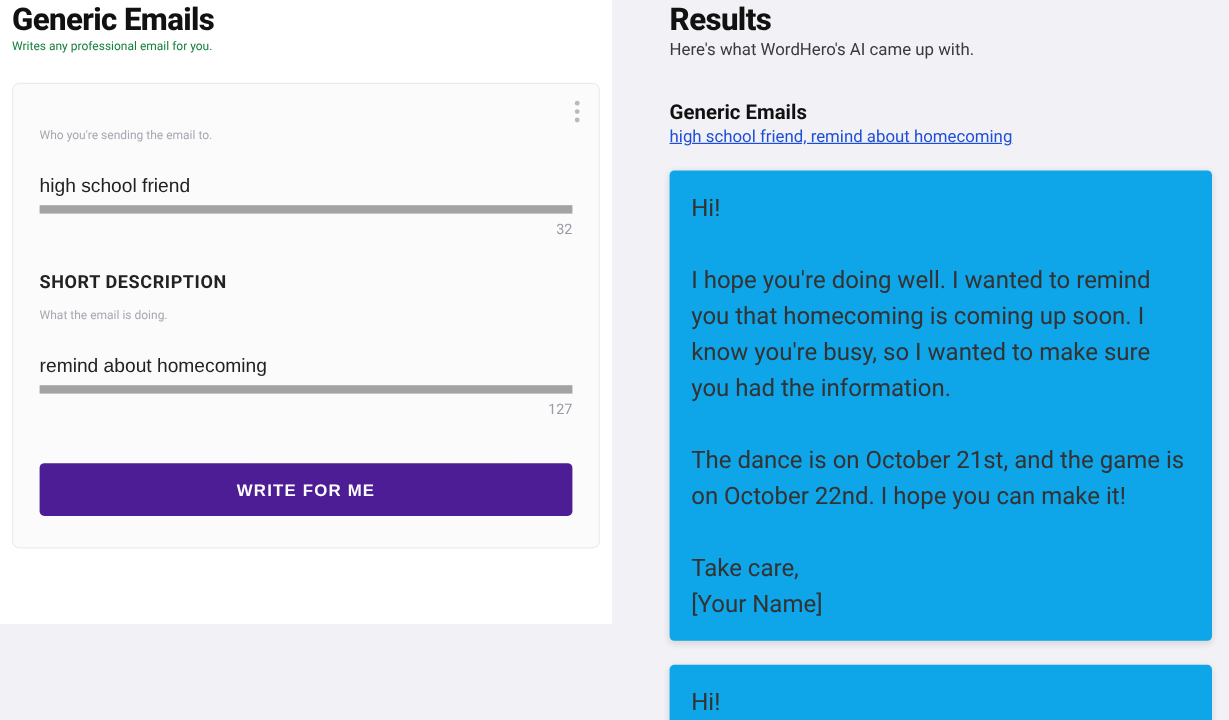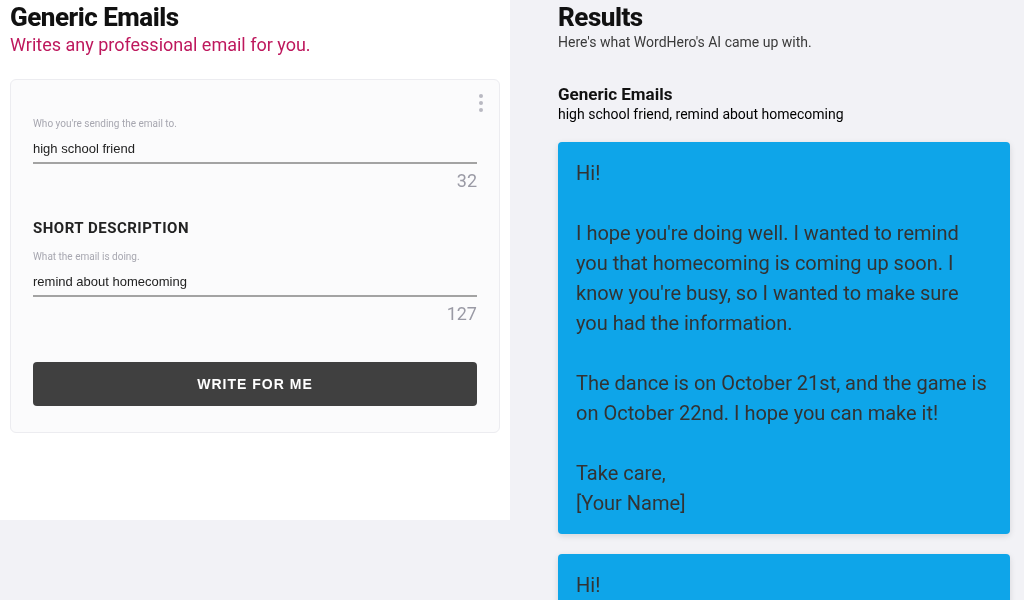--- a/index.html
+++ b/index.html
@@ -21,22 +21,22 @@
   .right-panel {
     flex: 1;
     padding: 2px 14px 36px 48px;
   }
   .page-title {
     font-size: 26px;
     font-weight: 800;
     letter-spacing: -0.5px;
   }
   .page-subtitle {
-    font-size: 18px;
-    color: #be185d;
+    font-size: 10px;
+    color: #15803d;
     margin-top: 2px;
   }
   .form-card {
     margin-top: 24px;
     border: 1px solid #ececf0;
     border-radius: 6px;
     padding: 22px 22px 26px 22px;
     background: #fbfbfc;
     position: relative;
   }
@@ -64,37 +64,37 @@
     color: #222;
   }
   .field-hint {
     font-size: 10px;
     color: #a7a7b0;
     margin-top: 14px;
   }
   .field-input {
     width: 100%;
     border: none;
-    border-bottom: 2px solid #a3a3a3;
+    border-bottom: 7px solid #a3a3a3;
     background: transparent;
-    font-size: 13px;
+    font-size: 16px;
     padding: 6px 0 6px 0;
-    margin-top: 6px;
+    margin-top: 22px;
     color: #222;
     outline: none;
   }
   .field-counter {
     text-align: right;
-    font-size: 18px;
+    font-size: 12px;
     color: #9a9aa5;
     margin-top: 6px;
   }
   .cta-button {
     width: 100%;
-    background: #404040;
+    background: #4c1d95;
     color: #fff;
     font-weight: 700;
     font-size: 14px;
     letter-spacing: 1px;
     border: none;
     border-radius: 4px;
     padding: 14px 0;
     margin-top: 10px;
     cursor: pointer;
   }
@@ -109,22 +109,23 @@
     color: #3a3a3a;
     margin-top: 2px;
   }
   .tool-heading {
     font-size: 17px;
     font-weight: 700;
     margin-top: 34px;
   }
   .tool-subheading {
     font-size: 14px;
-    color: #000000;
+    color: #1d4ed8;
     margin-top: 2px;
+    text-decoration: underline;
   }
   .result-card {
     background: #0ea5e9;
     border-radius: 4px;
     box-shadow: 0 2px 6px rgba(0,0,0,0.12);
     padding: 16px 18px;
     margin-top: 20px;
     font-size: 20px;
     color: #333;
     line-height: 1.5;

